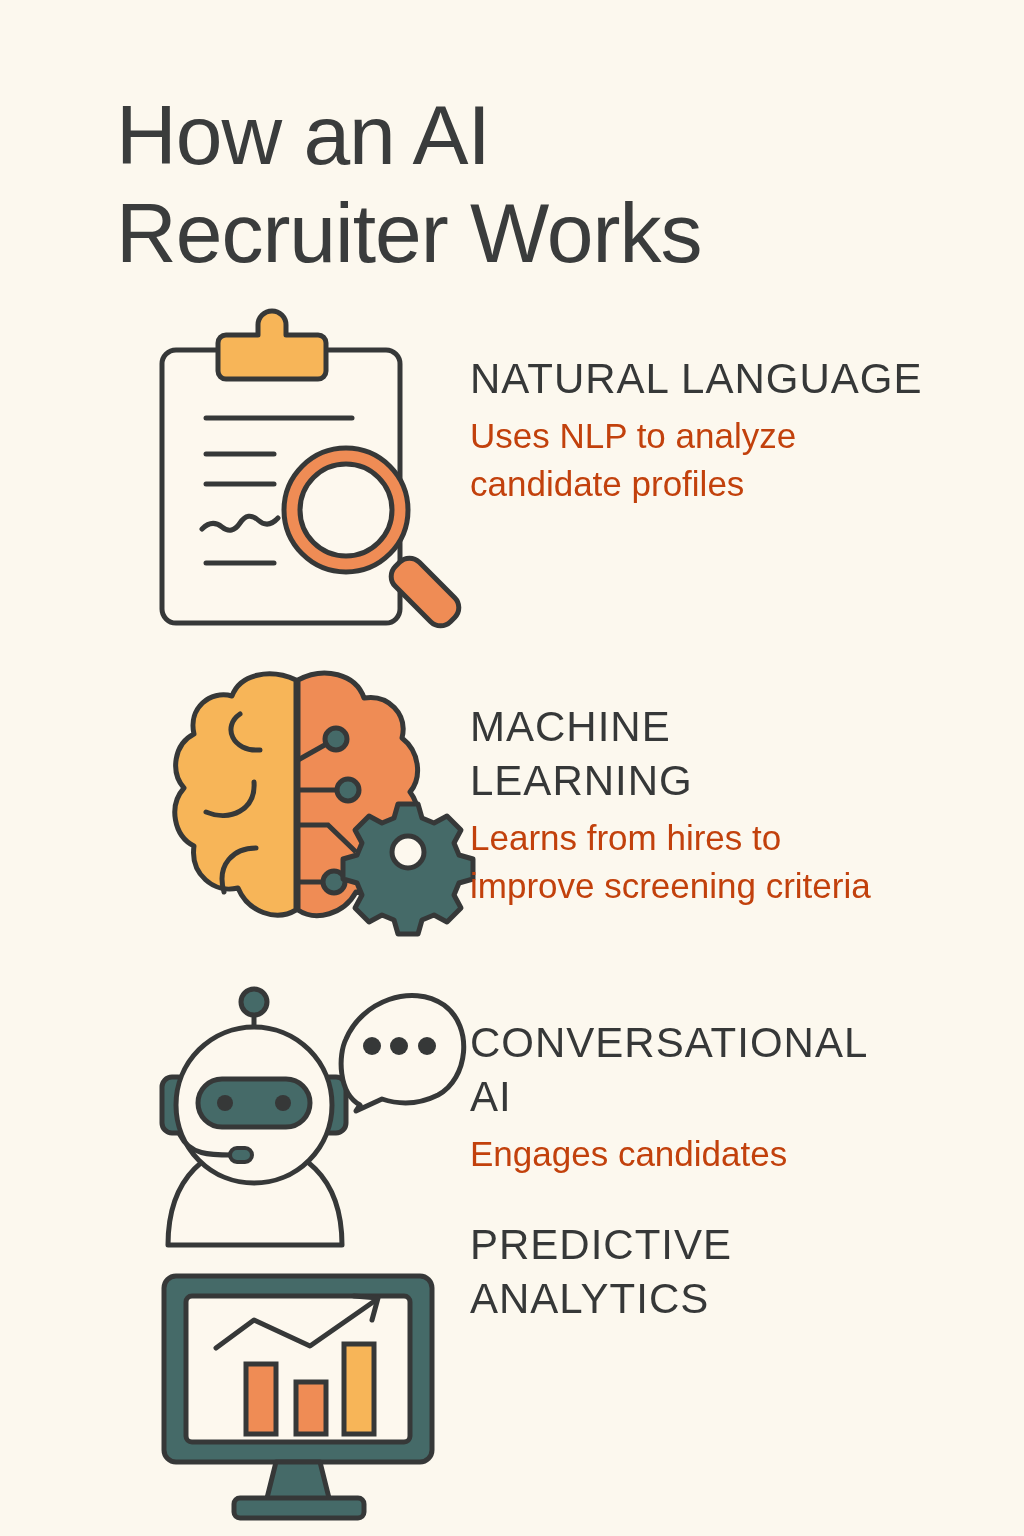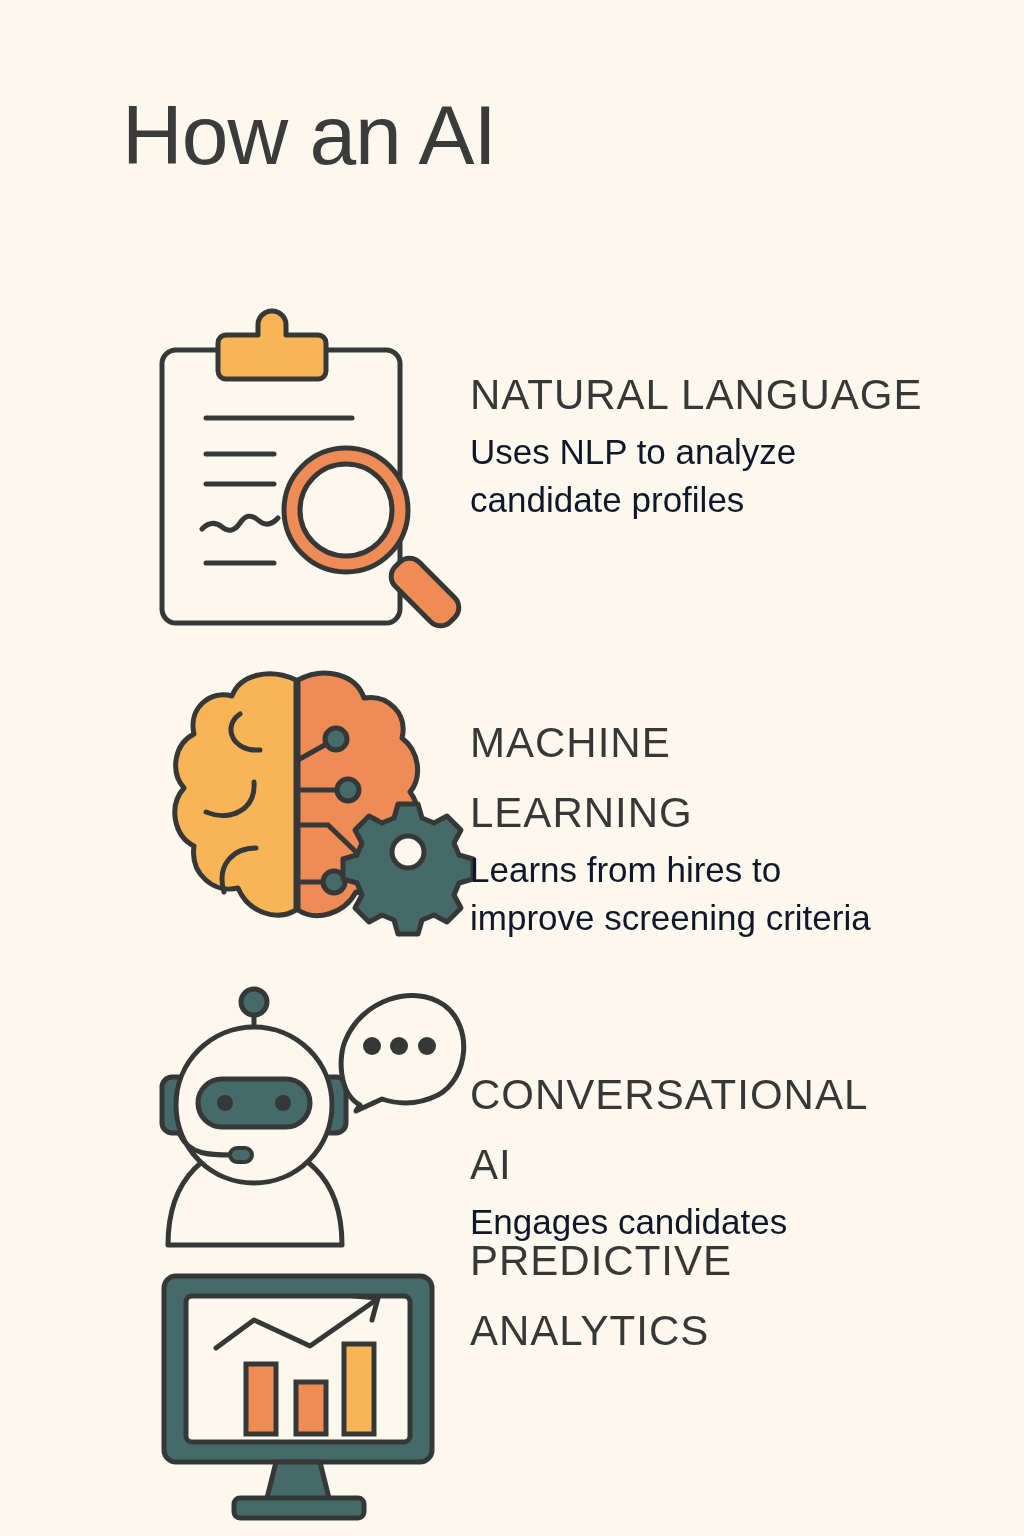--- a/index.html
+++ b/index.html
@@ -4,42 +4,43 @@
 <style>
   html, body { margin: 0; padding: 0; }
   body {
     width: 1024px; height: 1536px;
     background: #fcf8ee;
     position: relative; overflow: hidden;
     font-family: "Liberation Sans", sans-serif;
     color: #363838;
   }
   .title {
-    position: absolute; left: 122px; top: 86px;
+    position: absolute; left: 116px; top: 86px;
     font-size: 84px; line-height: 98px; font-weight: normal;
     color: #3a3c3c; margin: 0; letter-spacing: -1px;
   }
   .title span { display: block; }
   .icon { position: absolute; }
   .text-block { position: absolute; left: 470px; }
   .heading {
     font-size: 42px; line-height: 54px; font-weight: normal;
     letter-spacing: 1px; color: #363838; margin: 0;
   }
-  .heading span { display: block; margin-top: 16px; }
+  .heading span { display: block; }
   .desc {
-    font-size: 35px; line-height: 48px; margin: 6px 0 0 0; color: #0f172a;
+    font-size: 35px; line-height: 48px; margin: 6px 0 0 0; color: #c2410c;
   }
   .desc span { display: block; }
 </style>
 </head>
 <body>
 
 <h1 class="title">
   <span>How an AI</span>
+  <span>Recruiter Works</span>
 </h1>
 
 <div class="icon" style="left:150px; top:300px; width:320px; height:340px;">
   <svg width="320" height="340" viewBox="0 0 320 340">
     <rect x="12" y="50" width="238" height="273" rx="14" fill="#fdf8ee" stroke="#363838" stroke-width="5"></rect>
     <path d="M76 35 h32 v-10 a14 14 0 0 1 28 0 v10 h32 a8 8 0 0 1 8 8 v28 a8 8 0 0 1 -8 8 h-92 a8 8 0 0 1 -8 -8 v-28 a8 8 0 0 1 8 -8 z" fill="#f7b558" stroke="#363838" stroke-width="5" stroke-linejoin="round"></path>
     <line x1="56" y1="118" x2="202" y2="118" stroke="#363838" stroke-width="5" stroke-linecap="round"></line>
     <line x1="56" y1="154" x2="124" y2="154" stroke="#363838" stroke-width="5" stroke-linecap="round"></line>
     <line x1="56" y1="184" x2="124" y2="184" stroke="#363838" stroke-width="5" stroke-linecap="round"></line>
     <path d="M52 229 q10 -10 20 -2 q10 8 18 -4 q8 -12 18 -3 q10 9 20 -2" fill="none" stroke="#363838" stroke-width="5" stroke-linecap="round"></path>
@@ -103,21 +104,21 @@
     <circle cx="75" cy="128" r="8" fill="#363838"></circle>
     <circle cx="133" cy="128" r="8" fill="#363838"></circle>
     <path d="M30 160 C40 180 60 180 82 180" fill="none" stroke="#363838" stroke-width="5" stroke-linecap="round"></path>
     <rect x="80" y="173" width="22" height="14" rx="7" fill="#456a68" stroke="#363838" stroke-width="4"></rect>
     <path d="M210 130 C188 118 188 80 196 64 C212 26 262 8 294 30 C324 52 318 104 288 120 C264 132 244 128 232 124 L206 136 Z" fill="#fdf8ee" stroke="#363838" stroke-width="5" stroke-linejoin="round"></path>
     <circle cx="222" cy="71" r="9" fill="#363838"></circle>
     <circle cx="249" cy="71" r="9" fill="#363838"></circle>
     <circle cx="277" cy="71" r="9" fill="#363838"></circle>
   </svg>
 </div>
-<div class="text-block" style="top:1052px;">
+<div class="text-block" style="top:1016px;">
   <h2 class="heading">
     <span>CONVERSATIONAL</span>
     <span>AI</span>
   </h2>
   <p class="desc">
     <span>Engages candidates</span>
   </p>
 </div>
 
 <div class="icon" style="left:150px; top:1270px; width:300px; height:260px;">

